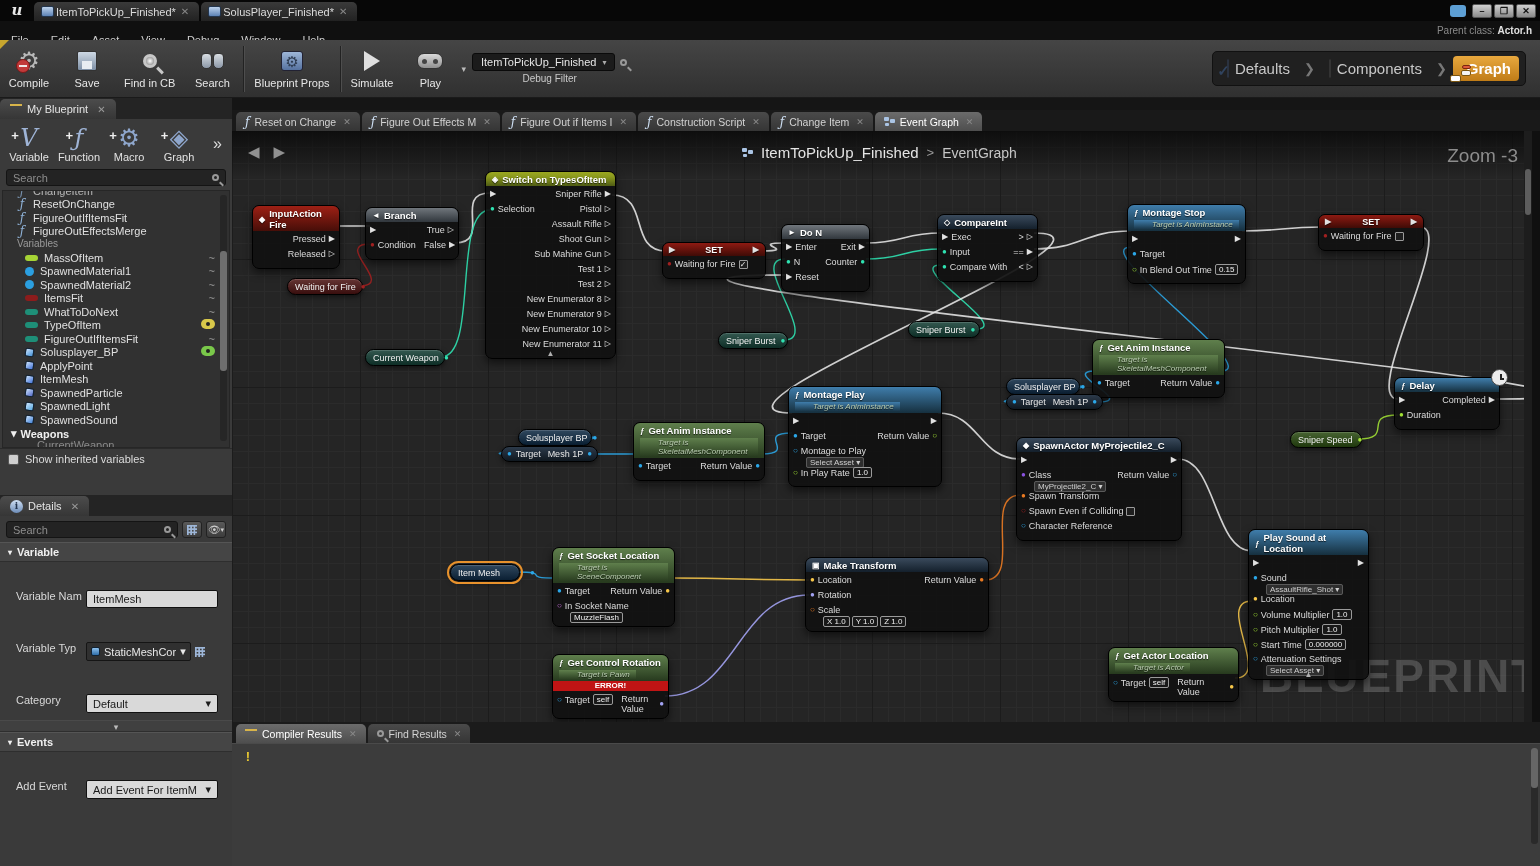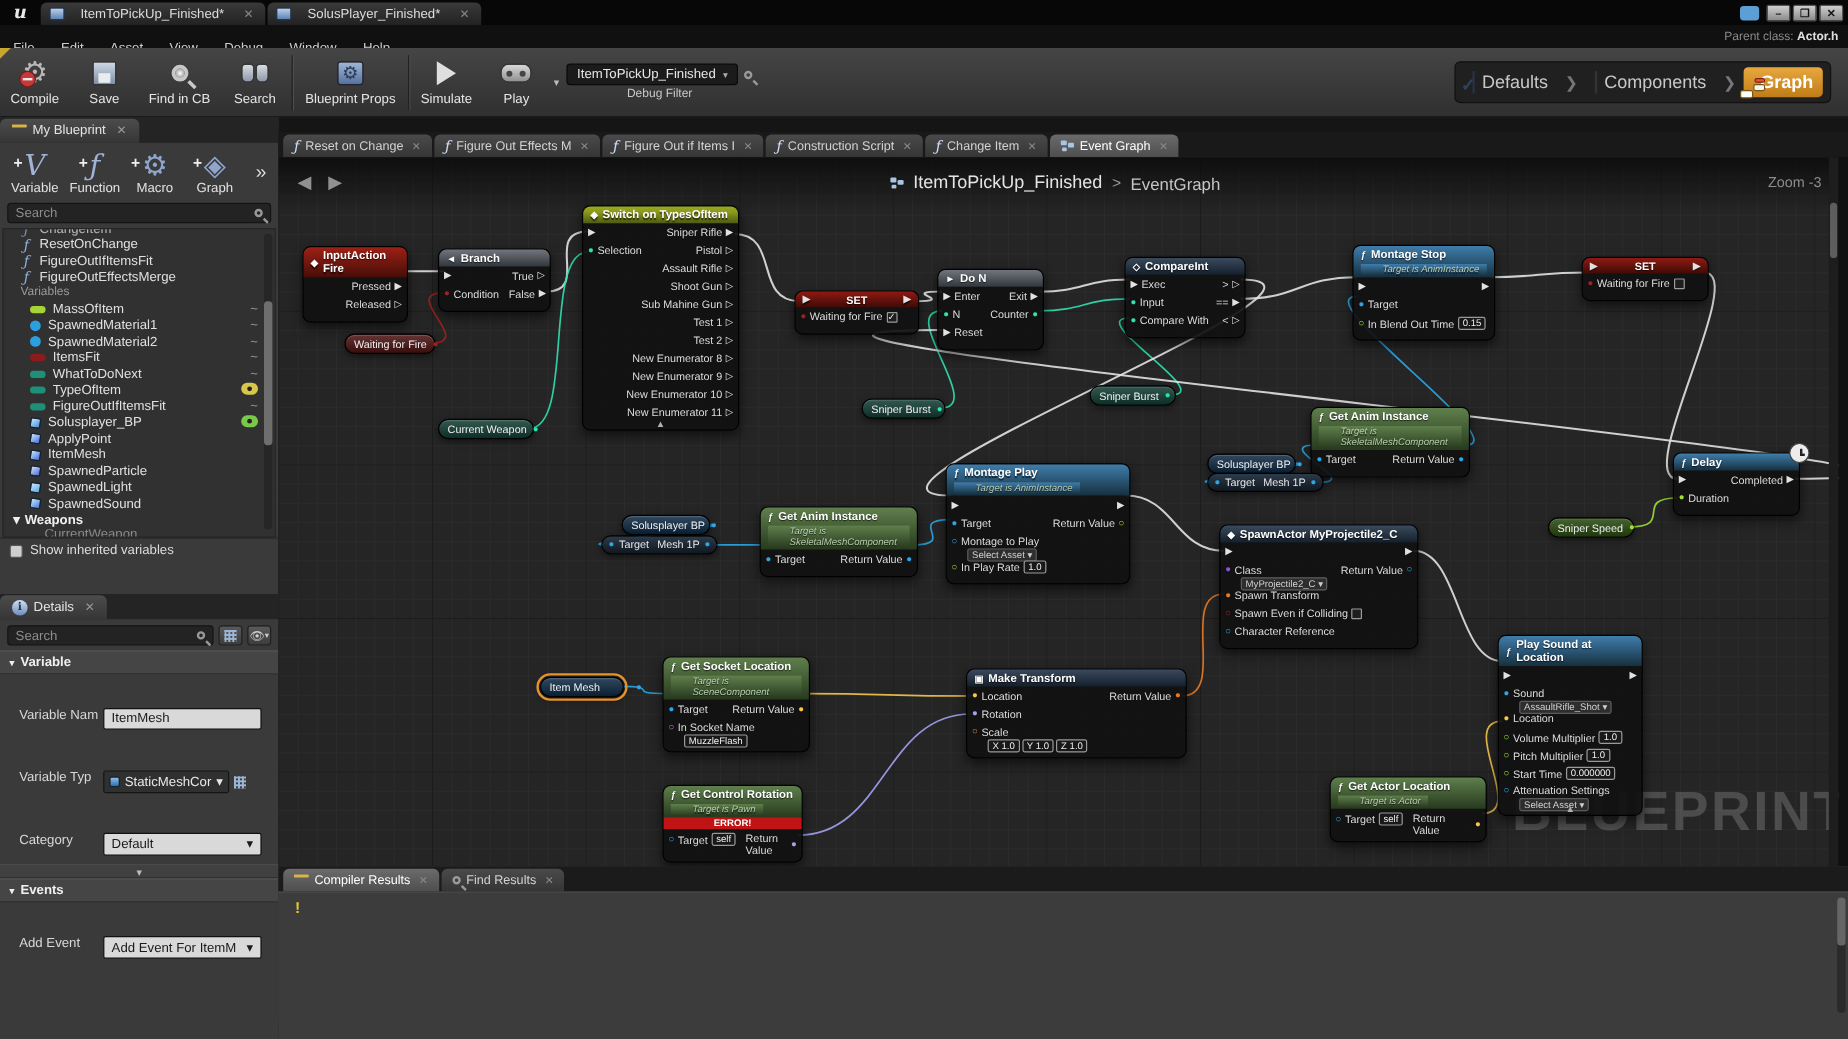--- a/index.html
+++ b/index.html
@@ -3,21 +3,21 @@
 <meta charset="utf-8">
 <style>
   * { margin:0; padding:0; box-sizing:border-box; }
   html,body { width:1540px; height:866px; overflow:hidden; background:#1a1a1a;
     font-family:"Liberation Sans", sans-serif; -webkit-font-smoothing:antialiased; }
   #app { position:relative; width:1540px; height:866px; background:#151515; }
 
   
   .titlebar { position:absolute; left:0; top:0; right:0; height:21px; background:#070707; display:flex; align-items:flex-end; }
   .ue-logo { width:34px; height:21px; color:#e8e8e8; font-family:"DejaVu Serif",serif; font-style:italic; font-weight:bold; font-size:15px; text-align:center; line-height:20px; }
-  .asset-tab { display:flex; align-items:center; gap:13px; height:19px; padding:0 10px 0 7px; margin-right:2px;
+  .asset-tab { display:flex; align-items:center; gap:2px; height:19px; padding:0 10px 0 7px; margin-right:2px;
     background:linear-gradient(#3a3a3a,#222); border-radius:5px 5px 0 0; color:#dcdcdc; font-size:11px; }
   .asset-tab .bp-ico { width:13px; height:11px; background:linear-gradient(#bcd2ec,#5d82b4); border:1px solid #23354d; border-radius:2px; }
   .asset-tab .tab-x { color:#888; font-size:10px; margin-left:3px; }
   .tb-right { margin-left:auto; display:flex; align-items:center; gap:6px; padding:0 4px 3px 0; }
   .chat-ico { width:16px; height:12px; background:#5d9fd4; border-radius:3px; position:relative; }
   .chat-ico:after { content:""; position:absolute; left:3px; bottom:-4px; border:4px solid transparent; border-top-color:#5d9fd4; border-left-width:2px; border-right-width:2px; }
   .win-btn { width:20px; height:14px; background:linear-gradient(#cfcfcf,#8a8a8a); border:1px solid #555; color:#111; font-size:9px; font-weight:bold; text-align:center; line-height:13px; border-radius:2px; }
 
   
   .menubar { position:absolute; left:0; top:21px; right:0; height:19px; background:#101010; display:flex; align-items:center; color:#cfcfcf; font-size:11px; }
@@ -129,21 +129,21 @@
     background-image:
       linear-gradient(#1c1c1c 1px, transparent 1px), linear-gradient(90deg,#1c1c1c 1px, transparent 1px),
       linear-gradient(#2b2b2b 1px, transparent 1px), linear-gradient(90deg,#2b2b2b 1px, transparent 1px);
     background-size:128px 128px,128px 128px,16px 16px,16px 16px; }
   .graph-head { position:absolute; left:0; top:0; right:0; height:46px; background:linear-gradient(rgba(10,10,10,.85),rgba(10,10,10,0)); z-index:30; pointer-events:none; }
   .nav-arrows { position:absolute; left:16px; top:12px; display:flex; gap:14px; color:#909090; font-size:15px; pointer-events:auto; }
   .crumb { position:absolute; left:510px; top:13px; display:flex; align-items:center; gap:8px; pointer-events:auto; }
   .crumb .t1 { color:#e4e4e4; font-size:15px; }
   .crumb .sep { color:#9a9a9a; font-size:13px; }
   .crumb .t2 { color:#c6c6c6; font-size:14px; }
-  .zoom-label { position:absolute; right:14px; top:14px; color:#8c8c8c; font-size:12px; }
+  .zoom-label { position:absolute; right:14px; top:14px; color:#8c8c8c; font-size:19px; }
   .watermark { position:absolute; left:1028px; top:518px; font-size:46px; font-weight:bold; letter-spacing:2px; color:rgba(150,150,150,.35); z-index:1; }
   #wires { position:absolute; left:0; top:0; z-index:5; }
   #nodes { position:absolute; left:0; top:0; width:100%; height:100%; z-index:10; }
 
   .node { position:absolute; background:rgba(17,17,17,.93); border:1px solid #000; border-radius:7px;
     box-shadow:0 4px 9px rgba(0,0,0,.55); color:#dcdcdc; font-size:9px; }
   .nhead { padding:2px 6px 1px 6px; border-radius:6px 6px 0 0; color:#fff; font-weight:bold; font-size:9.5px; display:flex; gap:4px; align-items:center; text-shadow:0 1px 1px rgba(0,0,0,.7); }
   .nh-event { background:linear-gradient(#9e2015,#470e08); }
   .nh-blue  { background:linear-gradient(#3f7dab,#16303f); }
   .nh-green { background:linear-gradient(#5f7f4c,#273a1e); }

